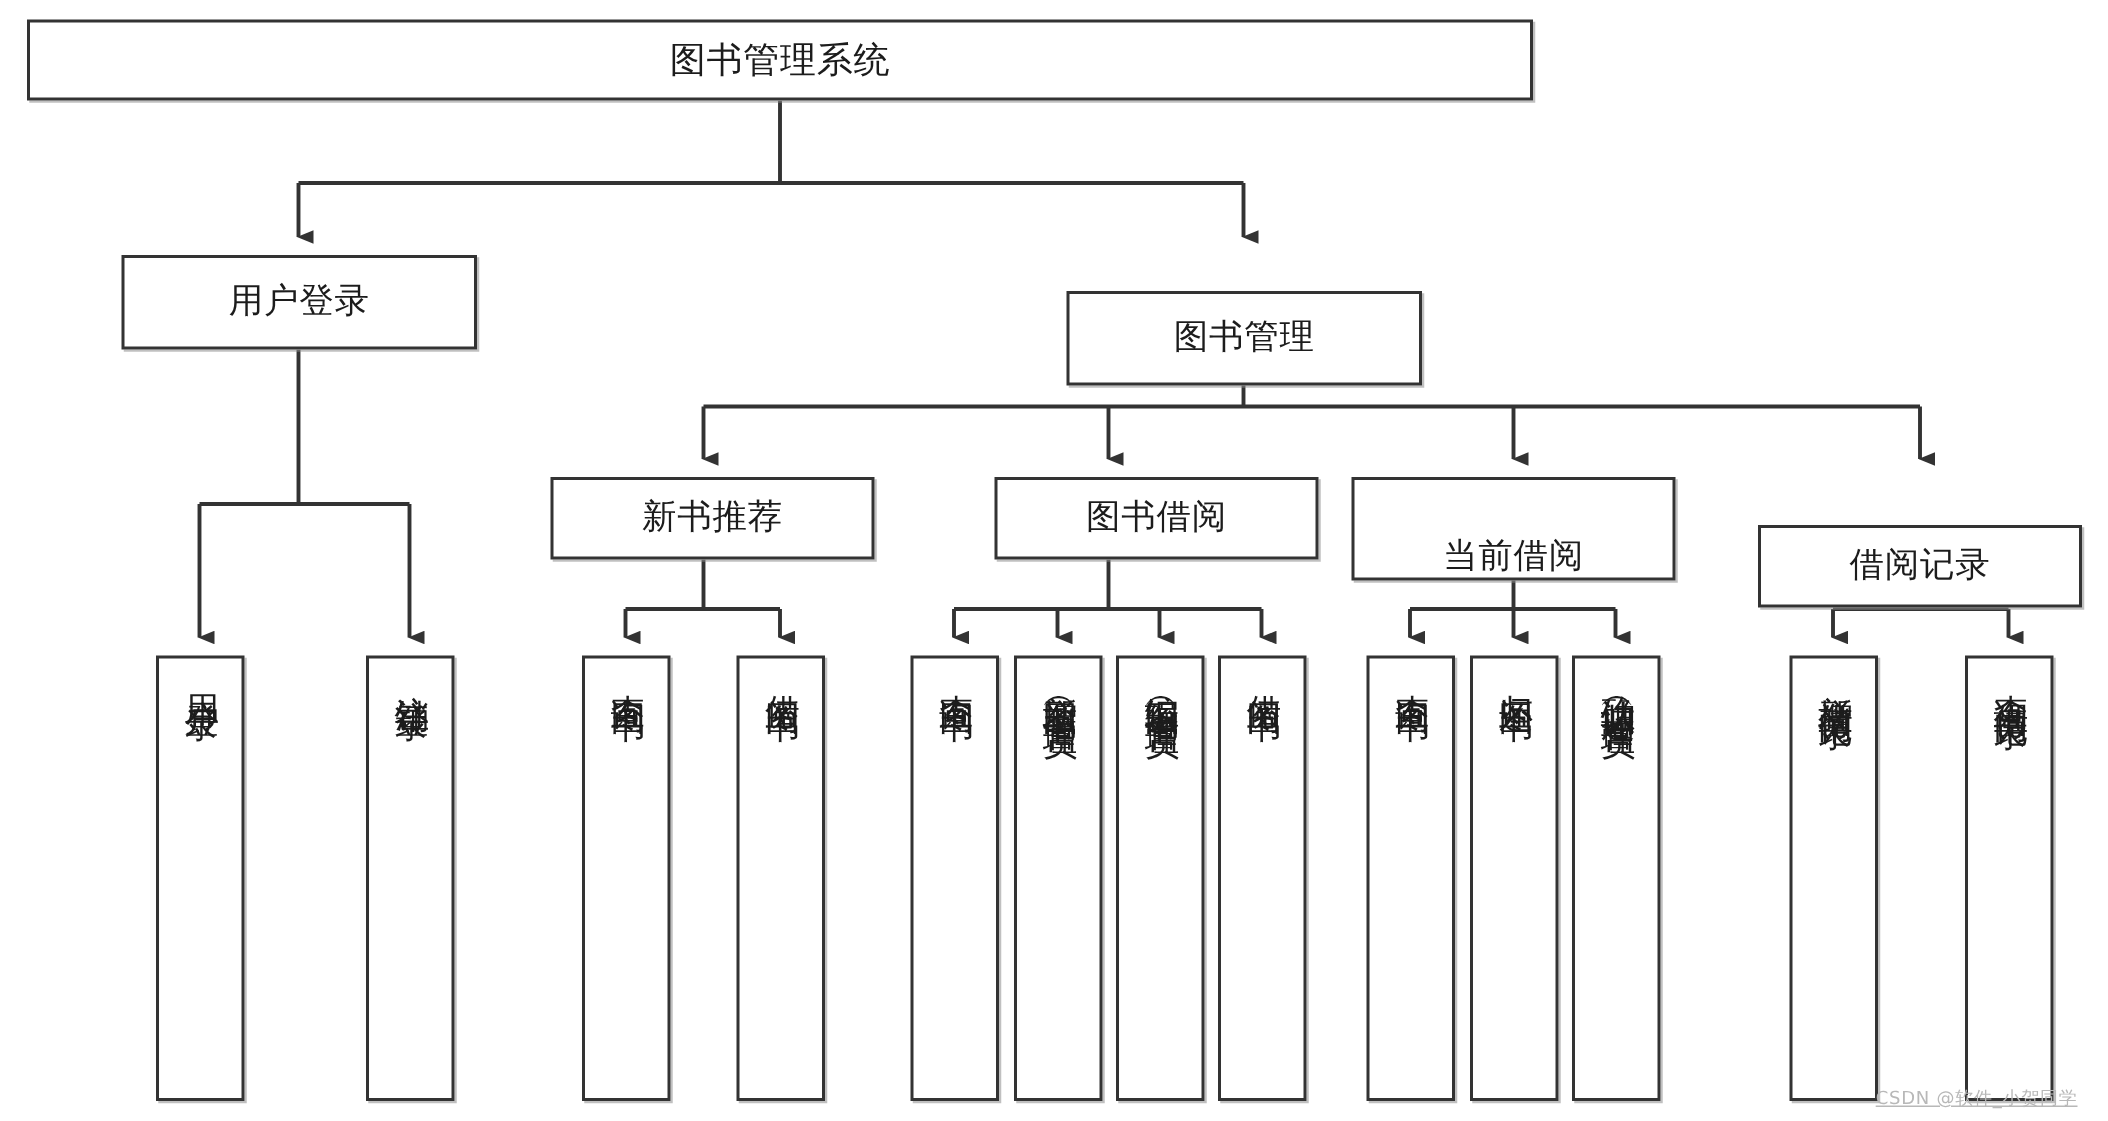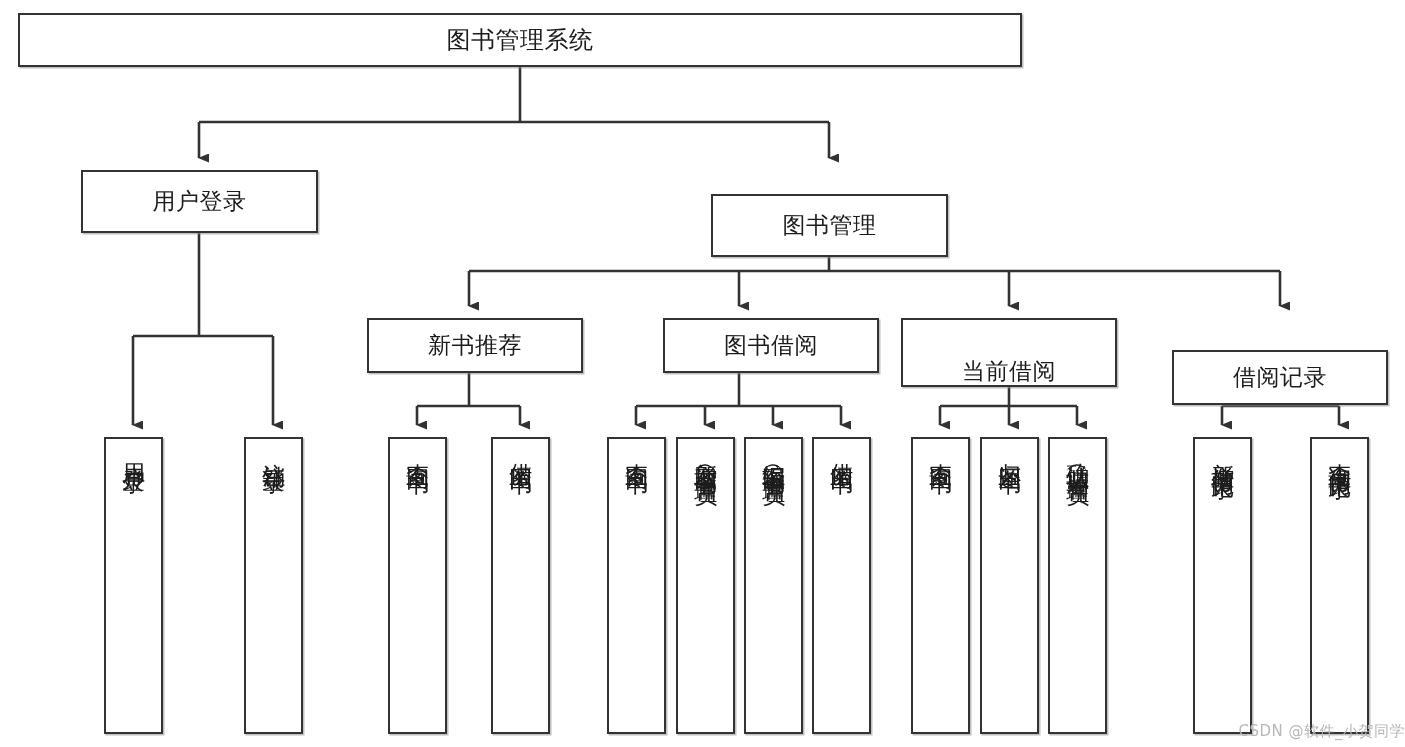--- a/index.html
+++ b/index.html
@@ -56,26 +56,27 @@
   .node.vertical .node-label {
     writing-mode: vertical-rl;
     text-orientation: upright;
     font-size: 23px;
     line-height: 1.1;
     letter-spacing: 3px;
     white-space: nowrap;
   }
   .watermark {
     position: absolute;
-    right: 0;
+    right: 20px;
     bottom: 6px;
-    font-size: 15px;
+    font-size: 12px;
     color: #b8b8b8;
     letter-spacing: 0.5px;
     white-space: nowrap;
+    text-decoration: underline;
   }
 </style>
 </head>
 <body>
 
 <div id="diagram-canvas">
 
   <svg id="connector-layer" viewBox="0 0 1405 747" width="1405" height="747">
     <defs>
       <marker id="arrowhead" markerWidth="9" markerHeight="11" refX="4.5" refY="10" orient="auto" markerUnits="userSpaceOnUse">

